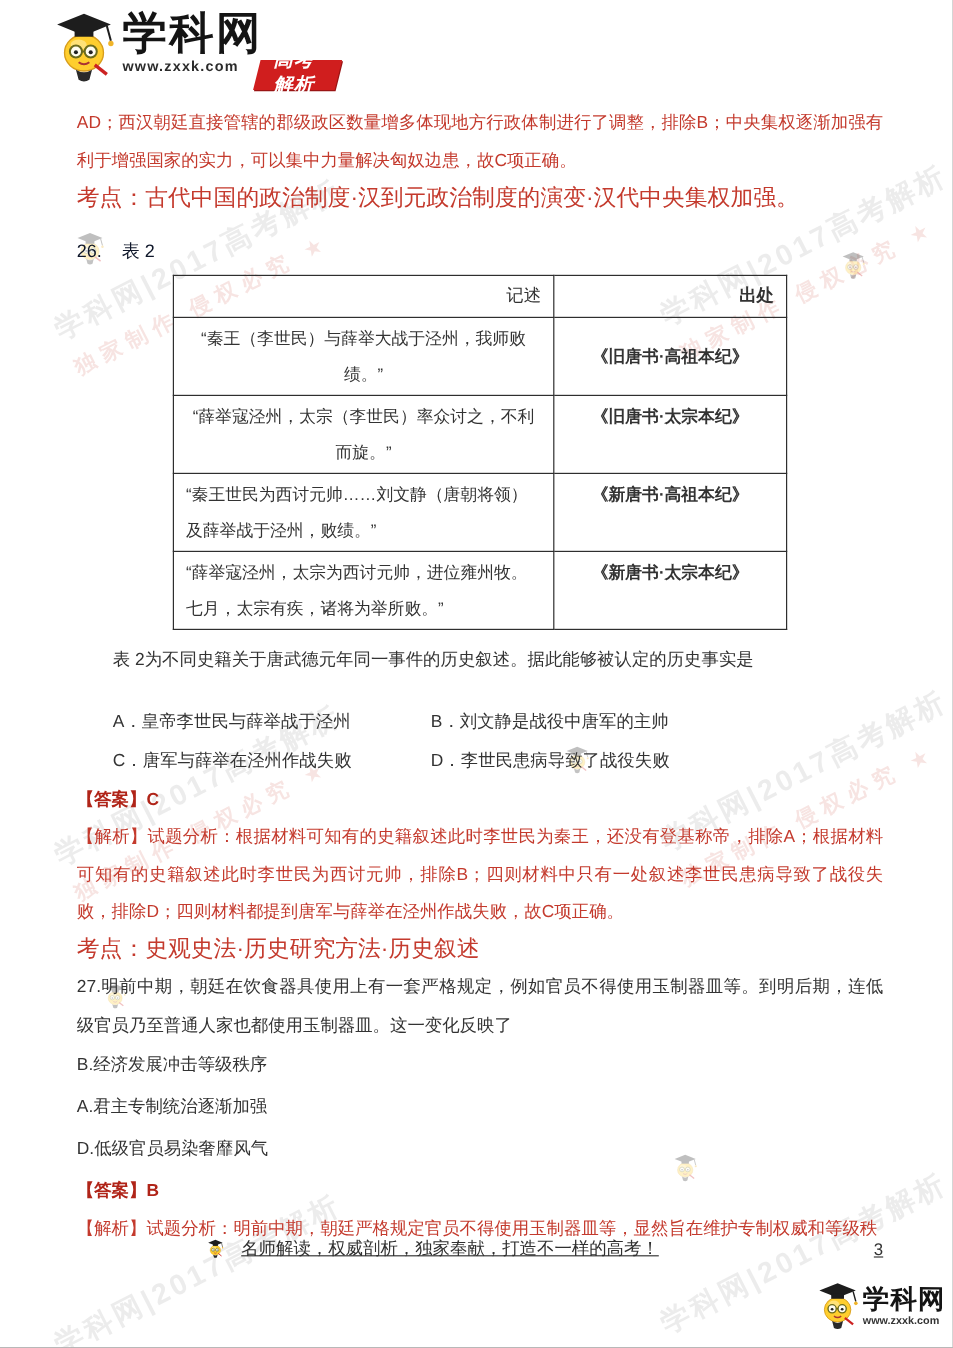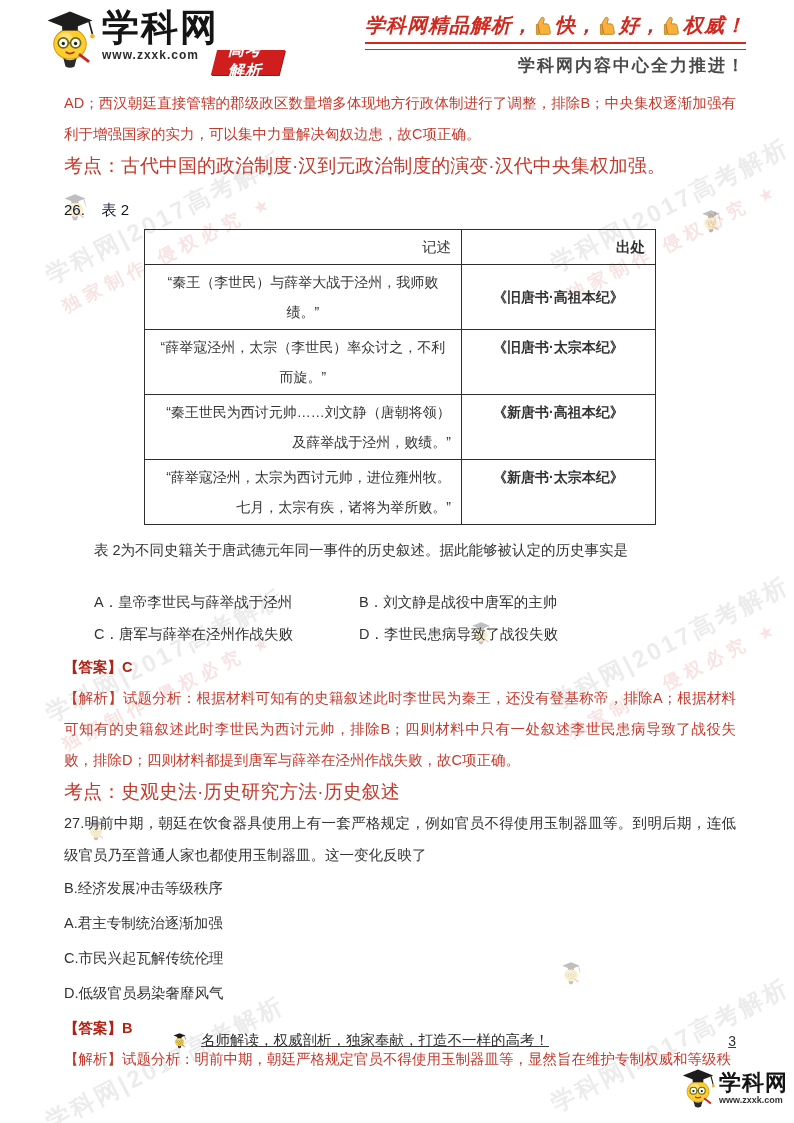--- a/index.html
+++ b/index.html
@@ -39,21 +39,21 @@
   .red{color:#c43a2d;}
   .para{font-size:14.5px;line-height:31px;text-align:justify;}
   .kaodian{font-size:19px;line-height:31px;}
   .qnum-line{margin-top:14px;font-size:15px;line-height:30px;color:#0f172a;}
   
   .tbl{border-collapse:collapse;margin:4px 0 0 80px;width:512px;table-layout:fixed;}
   .tbl td{border:1.5px solid #2e2e2e;font-size:14px;line-height:30px;padding:2px 10px;color:#333;}
   .tbl .c1{width:63%;}
   .tbl .c2{width:37%;text-align:center;font-weight:bold;}
   .tbl .center{text-align:center;}
-  .tbl .left{text-align:right;}
+  .tbl .left{text-align:left;}
   .tbl .hd{text-align:right;font-size:14.5px;}
   
   .stem26{margin-top:10px;font-size:14.5px;line-height:31px;color:#333;padding-left:30px;}
   .opt-grid{margin-top:20px;padding-left:30px;font-size:14.5px;color:#333;}
   .opt-row{display:flex;line-height:32px;}
   .opt-row .o1{width:265px;}
   .answer-line{margin-top:2px;font-size:14.5px;line-height:31px;font-weight:bold;color:#b02418;}
   .analysis{font-size:14.5px;line-height:31px;text-align:justify;}
   .q27-stem{margin-top:0;font-size:14.5px;line-height:32px;text-align:justify;color:#333;}
   .q27-opt{font-size:14.5px;line-height:35px;color:#333;}
@@ -142,39 +142,20 @@
           <use href="#mascot"></use>
         </svg>
       <div class="logo-textcol">
         <div class="logo-title">学科网</div>
         <div class="logo-url">www.zxxk.com</div>
       </div>
       <div class="banner">
         <span>2017高考解析专用</span>
       </div>
     </div>
-    <div class="slogan-group">
-      <div class="slogan-main">
-        <span>学科网精品解析，</span>
-        <svg class="thumb" viewBox="0 0 100 100">
-            <use href="#thumbup"></use>
-          </svg>
-        <span>快，</span>
-        <svg class="thumb" viewBox="0 0 100 100">
-            <use href="#thumbup"></use>
-          </svg>
-        <span>好，</span>
-        <svg class="thumb" viewBox="0 0 100 100">
-            <use href="#thumbup"></use>
-          </svg>
-        <span>权威！</span>
-      </div>
-      <div class="slogan-underline"></div>
-      <div class="slogan-sub">学科网内容中心全力推进！</div>
-    </div>
   </div>
 
   <div class="content">
 
     <div class="para red">AD；西汉朝廷直接管辖的郡级政区数量增多体现地方行政体制进行了调整，排除B；中央集权逐渐加强有利于增强国家的实力，可以集中力量解决匈奴边患，故C项正确。</div>
     <div class="kaodian red">考点：古代中国的政治制度·汉到元政治制度的演变·汉代中央集权加强。</div>
 
     <div class="qnum-line">
       <span>26.</span>&nbsp;&nbsp;&nbsp;
       <span>表 2</span>
@@ -218,21 +199,20 @@
       </div>
     </div>
 
     <div class="answer-line">【答案】C</div>
     <div class="analysis red">【解析】试题分析：根据材料可知有的史籍叙述此时李世民为秦王，还没有登基称帝，排除A；根据材料可知有的史籍叙述此时李世民为西讨元帅，排除B；四则材料中只有一处叙述李世民患病导致了战役失败，排除D；四则材料都提到唐军与薛举在泾州作战失败，故C项正确。</div>
     <div class="kaodian red">考点：史观史法·历史研究方法·历史叙述</div>
 
     <div class="q27-stem">27.明前中期，朝廷在饮食器具使用上有一套严格规定，例如官员不得使用玉制器皿等。到明后期，连低级官员乃至普通人家也都使用玉制器皿。这一变化反映了</div>
     <div class="q27-opt">B.经济发展冲击等级秩序</div>
     <div class="q27-opt">A.君主专制统治逐渐加强</div>
-    <div class="q27-opt">C.市民兴起瓦解传统伦理</div>
     <div class="q27-opt">D.低级官员易染奢靡风气</div>
 
     <div class="answer-line">【答案】B</div>
     <div class="analysis red">【解析】试题分析：明前中期，朝廷严格规定官员不得使用玉制器皿等，显然旨在维护专制权威和等级秩</div>
   </div>
 
   <div class="footer-line">
     <svg class="footer-icon" viewBox="0 0 100 110">
         <use href="#mascot"></use>
       </svg>

